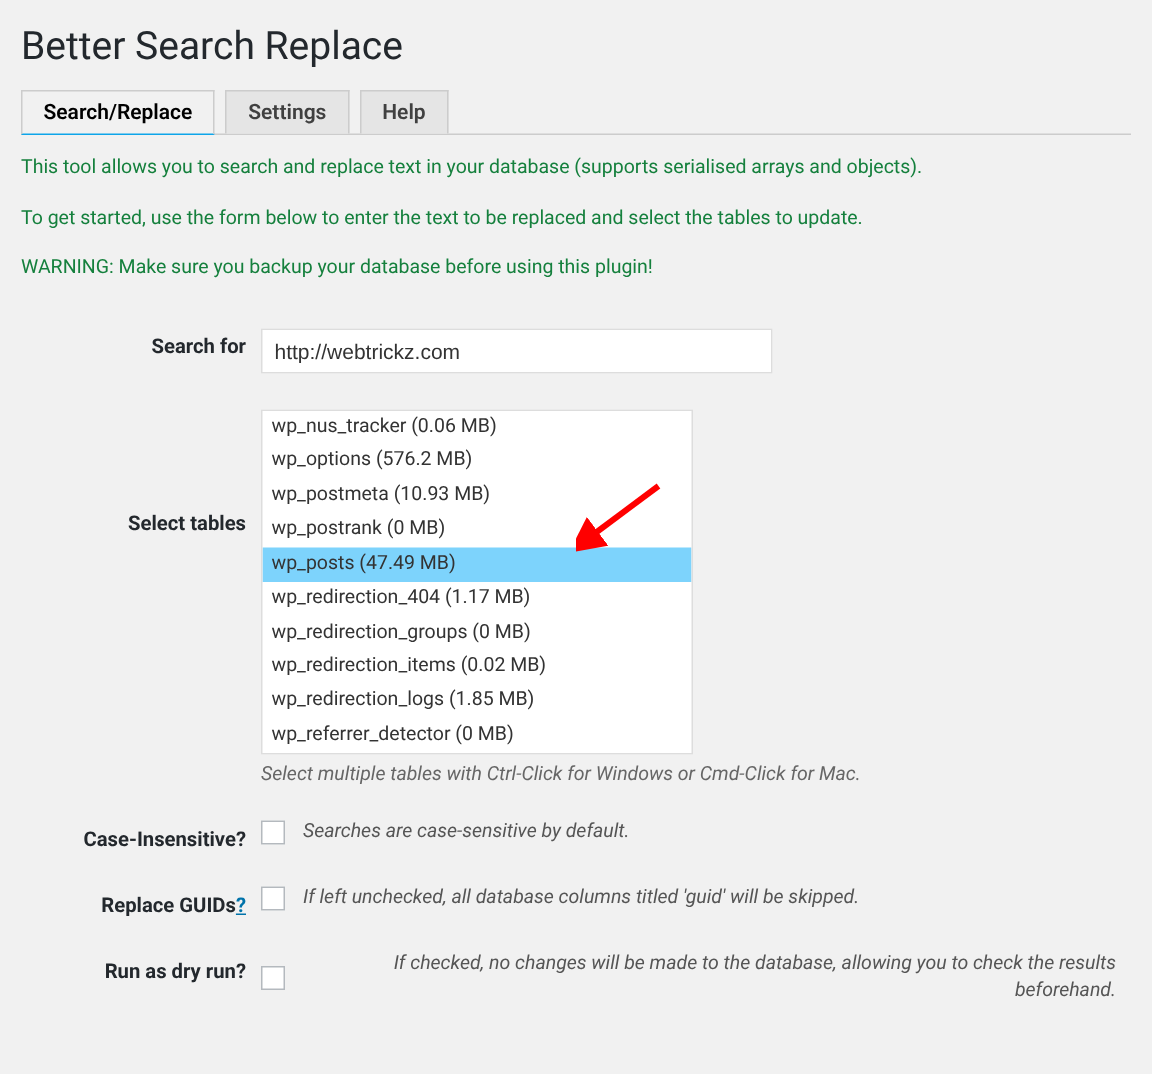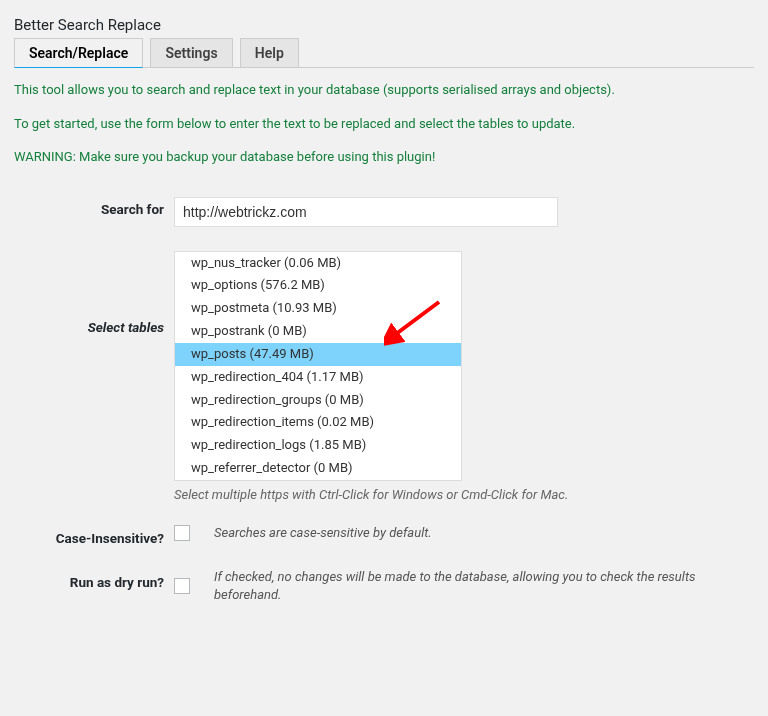--- a/index.html
+++ b/index.html
@@ -5,24 +5,24 @@
     * { box-sizing: border-box; margin: 0; padding: 0; }
     body {
       font-family: -apple-system, BlinkMacSystemFont, "Segoe UI", Roboto, "Helvetica Neue", Arial, sans-serif;
       background: #f1f1f1;
       color: #23282d;
       font-size: 13px;
       padding: 12px 14px;
       width: 768px;
     }
     h1 {
-      font-size: 15px;
+      font-size: 26px;
       font-weight: 400;
       color: #23282d;
-      margin-bottom: 4px;
+      margin-bottom: 14px;
       padding-top: 4px;
     }
     .nav-tab-wrapper {
       border-bottom: 1px solid #ccc;
       margin-bottom: 12px;
     }
     .nav-tab {
       display: inline-block;
       padding: 6px 14px;
       margin: 0 4px -1px 0;
@@ -55,38 +55,38 @@
       width: 160px;
       padding: 14px 10px 14px 4px;
       vertical-align: top;
       font-size: 13.5px;
     }
     .form-table td {
       padding: 10px 10px 14px 0;
       vertical-align: top;
     }
     input[type="text"] {
-      width: 384px;
+      width: 341px;
       padding: 5px 8px;
       border: 1px solid #ddd;
       background: #fff;
       font-size: 14px;
       color: #333;
       height: 30px;
     }
-    .select-tables-row th { padding-top: 78px; font-style: italic; }
+    .select-tables-row th { padding-top: 78px; }
     .listbox {
       width: 288px;
       border: 1px solid #ddd;
       background: #fff;
       font-size: 13px;
       overflow: hidden;
     }
     .listbox .item {
-      padding: 2px 16px;
+      padding: 2px 6px;
       color: #333;
       line-height: 1.45;
       white-space: nowrap;
       cursor: pointer;
     }
     .listbox .item.selected {
       background: #7dd3fc;
       width: 100%;
     }
     .help-text {
@@ -95,21 +95,22 @@
       margin-top: 6px;
       font-size: 13px;
     }
     .checkbox-row td {
       padding-top: 8px;
       padding-bottom: 14px;
     }
     .checkbox-wrap {
       display: flex;
       align-items: center;
-      gap: 24px;
+      gap: 12px;
+      text-align: right;
     }
     .checkbox {
       width: 16px;
       height: 16px;
       border: 1px solid #b4b9be;
       background: #fff;
       display: inline-block;
       flex-shrink: 0;
       cursor: pointer;
     }
@@ -176,33 +177,44 @@
         <div class="item">wp_options (576.2 MB)</div>
         <div class="item">wp_postmeta (10.93 MB)</div>
         <div class="item">wp_postrank (0 MB)</div>
         <div class="item selected">wp_posts (47.49 MB)</div>
         <div class="item">wp_redirection_404 (1.17 MB)</div>
         <div class="item">wp_redirection_groups (0 MB)</div>
         <div class="item">wp_redirection_items (0.02 MB)</div>
         <div class="item">wp_redirection_logs (1.85 MB)</div>
         <div class="item">wp_referrer_detector (0 MB)</div>
       </div>
-      <div class="help-text">Select multiple https with Ctrl-Click for Windows or Cmd-Click for Mac.</div>
+      <div class="help-text">Select multiple tables with Ctrl-Click for Windows or Cmd-Click for Mac.</div>
     </td>
   </tr>
   <tr class="checkbox-row">
     <th>Case-Insensitive?</th>
     <td>
       <div class="checkbox-wrap">
         <span class="checkbox"></span>
         <span class="checkbox-label">Searches are case-sensitive by default.</span>
       </div>
     </td>
   </tr>
   <tr class="checkbox-row">
+    <th>
+      <span>Replace GUIDs</span><span class="question-mark">?</span>
+    </th>
+    <td>
+      <div class="checkbox-wrap">
+        <span class="checkbox"></span>
+        <span class="checkbox-label">If left unchecked, all database columns titled 'guid' will be skipped.</span>
+      </div>
+    </td>
+  </tr>
+  <tr class="checkbox-row">
     <th>Run as dry run?</th>
     <td>
       <div class="checkbox-wrap">
         <span class="checkbox"></span>
         <span class="checkbox-label">If checked, no changes will be made to the database, allowing you to check the results beforehand.</span>
       </div>
     </td>
   </tr>
 </tbody>
   </table>

